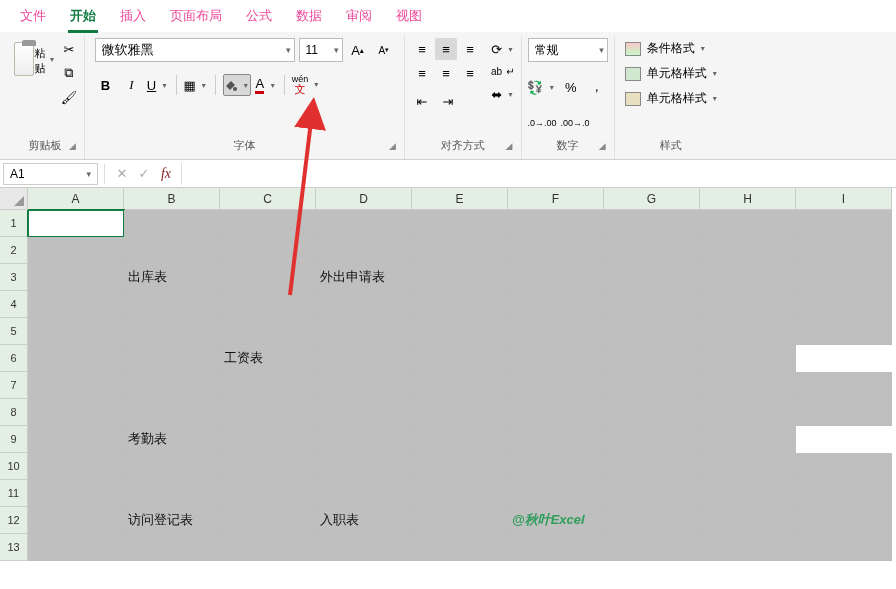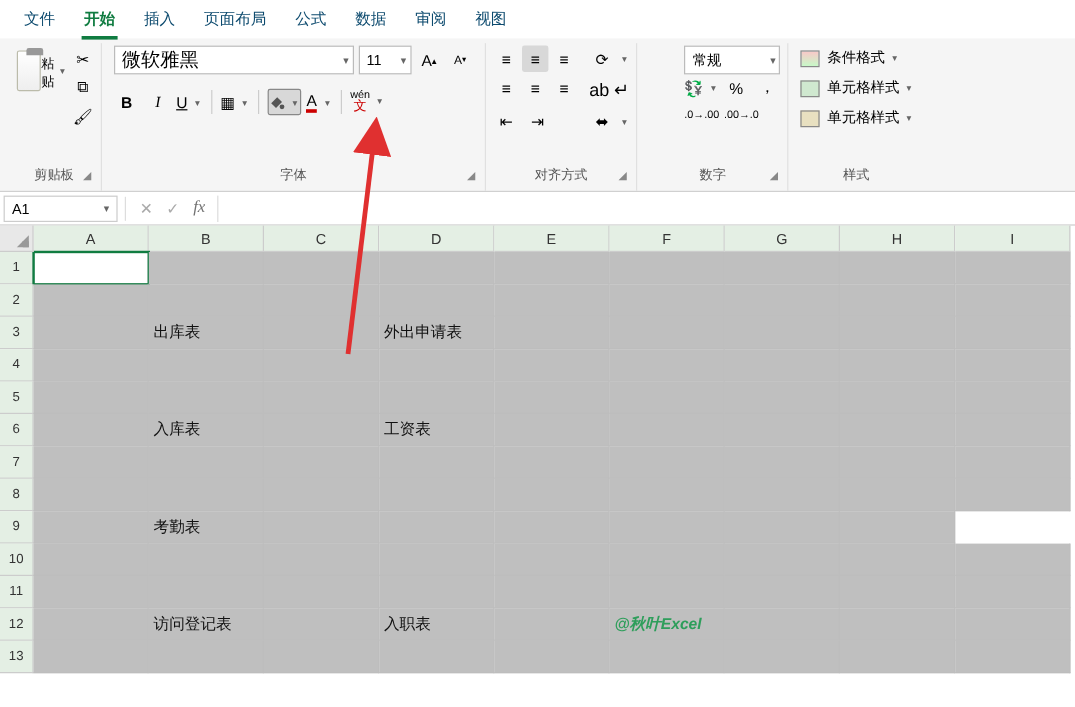--- a/index.html
+++ b/index.html
@@ -1,69 +1,69 @@
 <!DOCTYPE html>
 <html><head>
 <meta charset="utf-8">
 <style>
 * { margin: 0; padding: 0; box-sizing: border-box; font-family: "Microsoft YaHei", sans-serif; }
 body { background: #fff; width: 896px; height: 589px; overflow: hidden; position: relative; }
 
 .menubar { display: flex; background: #fff; height: 32px; align-items: center; padding-left: 8px; gap: 0; }
-.menubar .tab { padding: 6px 12px; font-size: 13px; color: #0c4a6e; cursor: pointer; }
+.menubar .tab { padding: 6px 12px; font-size: 13px; color: #ec4899; cursor: pointer; }
 .menubar .tab.active { color: #107c41; font-weight: 600; position: relative; }
 .menubar .tab.active::after { content: ""; position: absolute; left: 10px; right: 10px; bottom: -2px; height: 3px; background: #107c41; }
 
 .ribbon { display: flex; background: #f5f5f5; border-bottom: 1px solid #d0d0d0; height: 128px; padding: 4px 6px 0 6px; }
 .ribbon-group { display: flex; flex-direction: column; align-items: center; padding: 2px 6px; position: relative; border-right: 1px solid #e0e0e0; }
 .ribbon-group:last-child { border-right: none; }
 .group-body { flex: 1; display: flex; align-items: flex-start; gap: 4px; }
 .group-label { font-size: 11px; color: #555; padding: 3px 0 4px 0; display:flex; align-items:center; gap:6px; width:100%; justify-content:center; position:relative;}
 .group-launcher { position:absolute; right:2px; font-size:9px; color:#888; cursor:pointer;}
 
 .clipboard { display: flex; gap: 4px; }
 .paste-big { display:flex; flex-direction:row; align-items:center; width:44px; cursor:pointer; padding:4px 2px; }
 .paste-big .icon { width:28px; height:34px; border:1px solid #bba; background:linear-gradient(#fff,#eee); border-radius:2px; position:relative;}
 .paste-big .icon::before{content:"";position:absolute;top:-3px;left:7px;width:14px;height:6px;background:#999;border-radius:2px 2px 0 0;}
 .paste-big .lbl{font-size:11px;margin-top:4px;}
 .clip-col{display:flex;flex-direction:column;gap:6px;padding-top:2px;}
 .small-ico{width:18px;height:18px;display:flex;align-items:center;justify-content:center;font-size:13px;cursor:pointer;}
 
 .font-group .row{display:flex;align-items:center;gap:4px;margin-bottom:8px;}
-.font-select{border:1px solid #bbb;background:#fff;height:24px;font-size:16px;padding:2px 18px 2px 6px;width:200px;position:relative;}
+.font-select{border:1px solid #bbb;background:#fff;height:24px;font-size:13px;padding:2px 18px 2px 6px;width:200px;position:relative;}
 .size-select{border:1px solid #bbb;background:#fff;height:24px;font-size:12px;padding:2px 16px 2px 6px;width:44px;}
 .dd{position:relative;display:inline-flex;align-items:center;}
 .dd::after{content:"▾";font-size:9px;color:#666;position:absolute;right:4px;pointer-events:none;}
 .btn{min-width:22px;height:22px;display:inline-flex;align-items:center;justify-content:center;font-size:13px;cursor:pointer;border-radius:2px;position:relative;}
 .btn.split{padding-right:12px;}
 .btn.split::after{content:"▾";font-size:8px;color:#666;position:absolute;right:2px;}
 .fill-btn{background:#d8d8d8;border:1px solid #888;}
 .sep-v{width:1px;height:20px;background:#ccc;margin:0 3px;}
 
 .align-grid{display:grid;grid-template-columns:repeat(3,22px);gap:2px;}
 .align-col2{display:flex;flex-direction:column;gap:6px;margin-left:6px;}
-.wrap-btn{display:flex;align-items:center;gap:4px;font-size:15px;cursor:pointer;}
-
-.num-col{display:flex;flex-direction:column;gap:0;margin-left:33px;}
+.wrap-btn{display:flex;align-items:center;gap:4px;font-size:10px;cursor:pointer;}
+
+.num-col{display:flex;flex-direction:column;gap:14px;}
 .num-select{border:1px solid #bbb;background:#fff;height:24px;font-size:12px;padding:2px 18px 2px 6px;width:80px;}
 .num-row{display:flex;gap:4px;}
 
 .styles-col{display:flex;flex-direction:column;gap:4px;}
 .style-btn{display:flex;align-items:center;gap:6px;font-size:12px;cursor:pointer;padding:2px 4px;}
 .style-ico{width:16px;height:14px;border:1px solid #888;position:relative;}
 .style-ico.cf{background:linear-gradient(#f8c8c8,#c8F8c8);}
 .style-ico.tf{background:#cfe8cf;}
 .style-ico.cs{background:#e8e0c0;}
 
 .formula-bar{display:flex;align-items:center;height:28px;border-bottom:1px solid #ccc;background:#fff;}
 .nb{border:1px solid #ccc;height:22px;display:flex;align-items:center;padding:0 6px;font-size:12px;margin-left:3px;width:95px;justify-content:space-between;text-align:right;}
 .nb .arr{font-size:9px;color:#666;}
 .fb-sep{width:1px;height:20px;background:#ddd;margin:0 6px;}
 .fb-btn{width:22px;height:22px;display:flex;align-items:center;justify-content:center;color:#aaa;font-size:13px;cursor:pointer;}
-.fx{font-style:italic;font-family:serif;font-size:14px;color:#737373;}
+.fx{font-style:italic;font-family:serif;font-size:14px;color:#7f1d1d;}
 
 .sheet{position:relative;}
 .corner{position:absolute;left:0;top:0;width:28px;height:22px;background:#e8e8e8;border-right:1px solid #ccc;border-bottom:1px solid #ccc;}
 .corner::before{content:"";position:absolute;right:3px;bottom:3px;border:5px solid transparent;border-right-color:#999;border-bottom-color:#999;}
 .col-headers{display:flex;margin-left:28px;height:22px;}
 .ch{width:96px;border-right:1px solid #ccc;border-bottom:1px solid #ccc;background:#e4efe4;color:#333;font-size:12px;display:flex;align-items:center;justify-content:center;}
 .rows{}
 .row-line{display:flex;height:27px;}
 .rh{width:28px;background:#e4efe4;border-right:1px solid #ccc;border-bottom:1px solid #ccc;font-size:11px;display:flex;align-items:center;justify-content:center;color:#333;}
 .cell{width:96px;border-right:1px solid #bdbdbd;border-bottom:1px solid #bdbdbd;background:#bfbfbf;font-size:13px;display:flex;align-items:center;padding-left:4px;color:#111;}
@@ -317,21 +317,20 @@
         <div class="cell"></div>
         <div class="cell"></div>
         <div class="cell"></div>
         <div class="cell"></div>
         <div class="cell"></div>
         <div class="cell"></div>
       </div>
       <div class="row-line">
         <div class="rh">6</div>
         <div class="cell"></div>
-        <div class="cell">入库表</div>
         <div class="cell"></div>
         <div class="cell">工资表</div>
         <div class="cell"></div>
         <div class="cell"></div>
         <div class="cell"></div>
         <div class="cell"></div>
         <div class="cell"></div>
       </div>
       <div class="row-line">
         <div class="rh">7</div>

